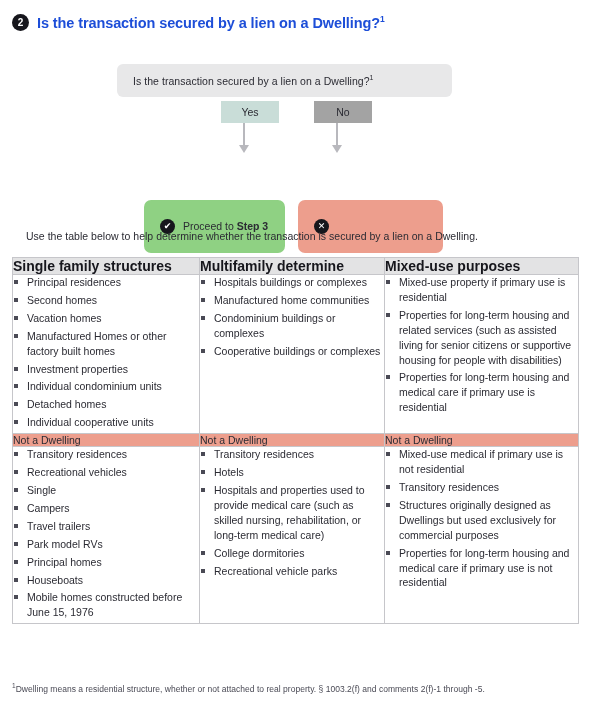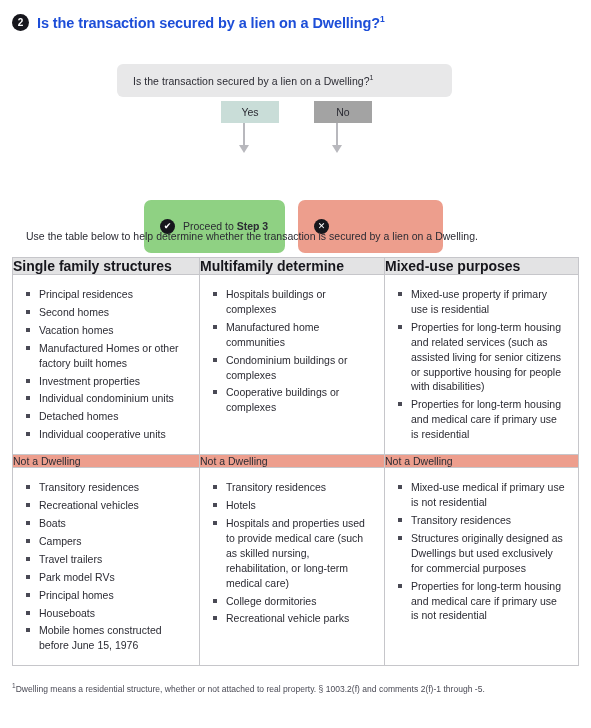--- a/index.html
+++ b/index.html
@@ -216,21 +216,21 @@
   }
   .band-dwelling { background: #8fd183; }
   .band-not { background: #ed9e8d; margin-top: 24px; }
 
   .list-cell {
     padding: 9px 10px 12px 10px;
     background: #ffffff;
   }
   ul.items {
     list-style: none;
-    margin: 12px;
+    margin: 0;
     padding: 0;
   }
   ul.items li {
     position: relative;
     padding-left: 14px;
     margin-bottom: 3px;
     font-size: 10.5px;
     line-height: 1.42;
     color: #2b2b33;
   }
@@ -339,21 +339,21 @@
     <tr>
       <td class="band-cell band-not">Not a Dwelling</td>
       <td class="band-cell band-not">Not a Dwelling</td>
       <td class="band-cell band-not">Not a Dwelling</td>
     </tr>
     <tr>
       <td class="list-cell">
         <ul class="items">
             <li>Transitory residences</li>
             <li>Recreational vehicles</li>
-            <li>Boats</li>
+            <li>Single</li>
             <li>Campers</li>
             <li>Travel trailers</li>
             <li>Park model RVs</li>
             <li>Principal homes</li>
             <li>Houseboats</li>
             <li>Mobile homes constructed before June 15, 1976</li>
           </ul>
       </td>
       <td class="list-cell">
         <ul class="items">

